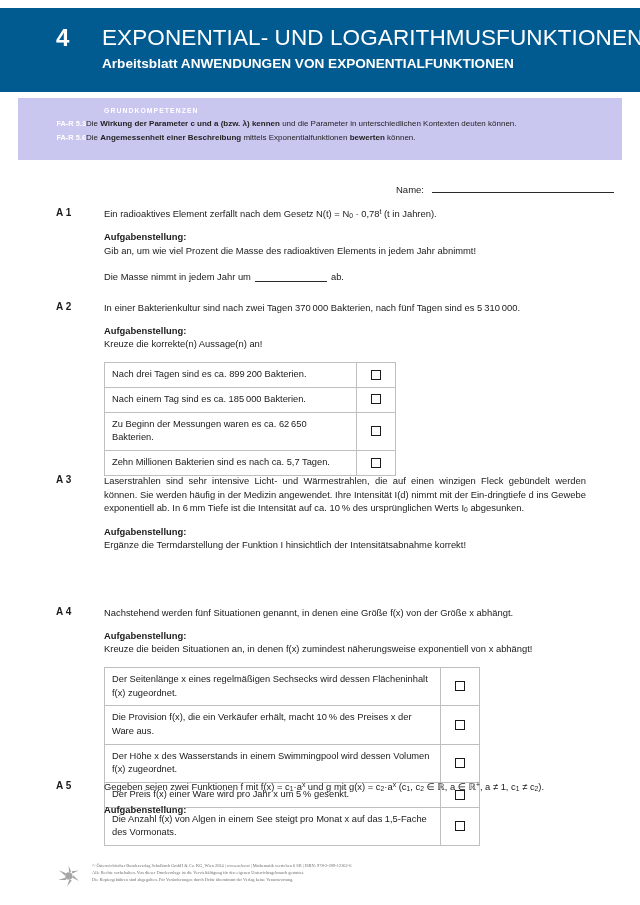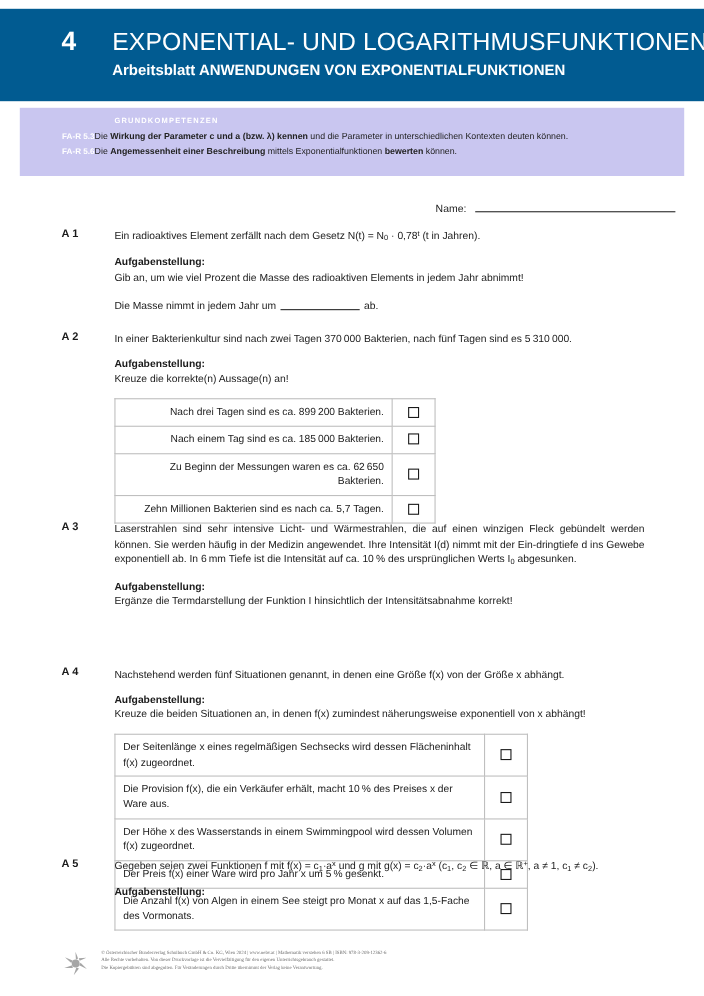--- a/index.html
+++ b/index.html
@@ -149,21 +149,21 @@
   }
   .intro { text-align: justify; }
   .block-head {
     font-weight: bold;
     margin-top: 9px;
   }
   .block-text { margin-top: 0px; }
   .answer-line {
     margin-top: 12px;
     display: inline-flex;
-    align-items: flex-start;
+    align-items: center;
   }
   .blank {
     display: inline-block;
     border-bottom: 1px solid #2a2a2a;
     height: 10px;
     margin: 0 4px;
   }
   .blank-w1 { width: 72px; }
   .blank-w2 { width: 136px; }
 
@@ -190,21 +190,21 @@
     padding: 4px 0;
   }
   .checkbox {
     display: inline-block;
     width: 8px;
     height: 8px;
     border: 1.4px solid #1a1a1a;
     background: #ffffff;
     vertical-align: middle;
   }
-  .table-narrow { width: 292px; text-align: right; }
+  .table-narrow { width: 292px; }
   .table-wide { width: 376px; }
 
   
   .footer {
     position: absolute;
     left: 56px;
     top: 862px;
     width: 530px;
     display: flex;
     align-items: flex-start;

